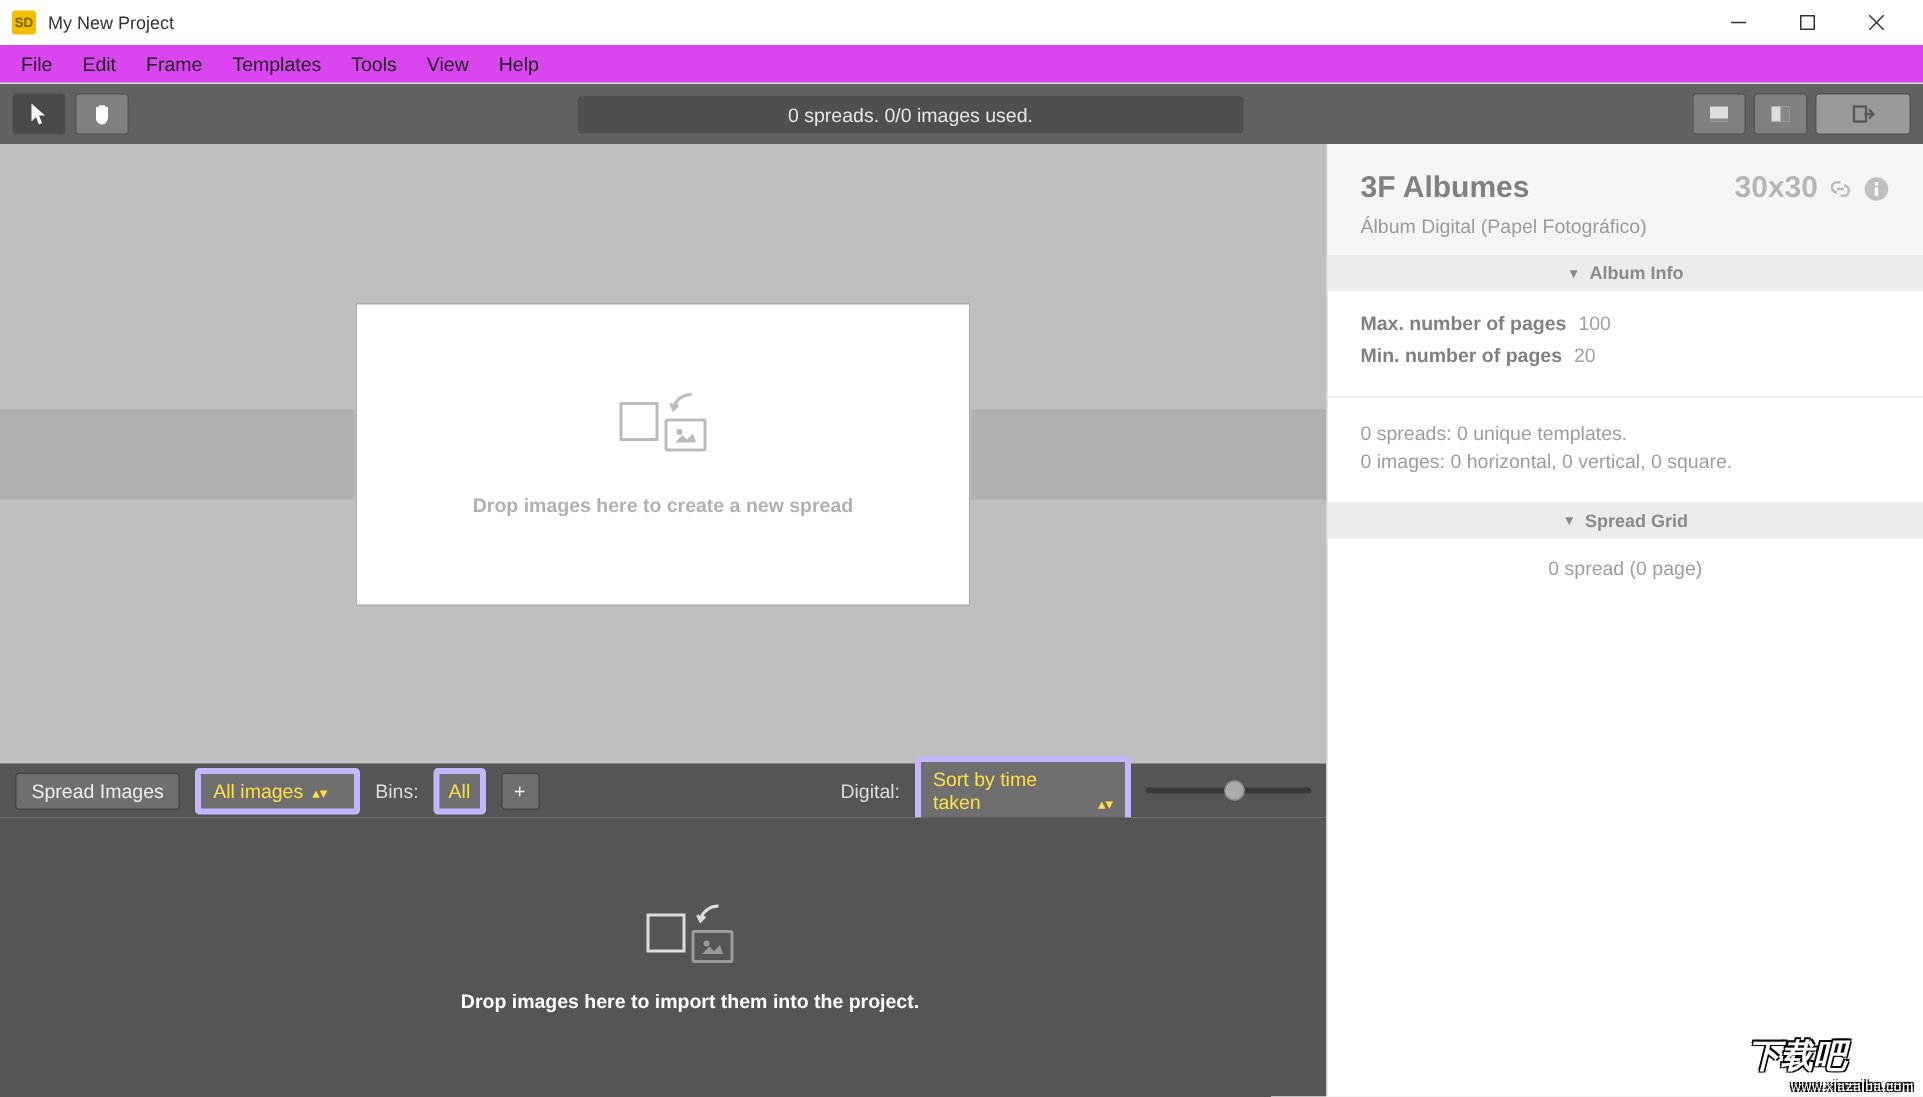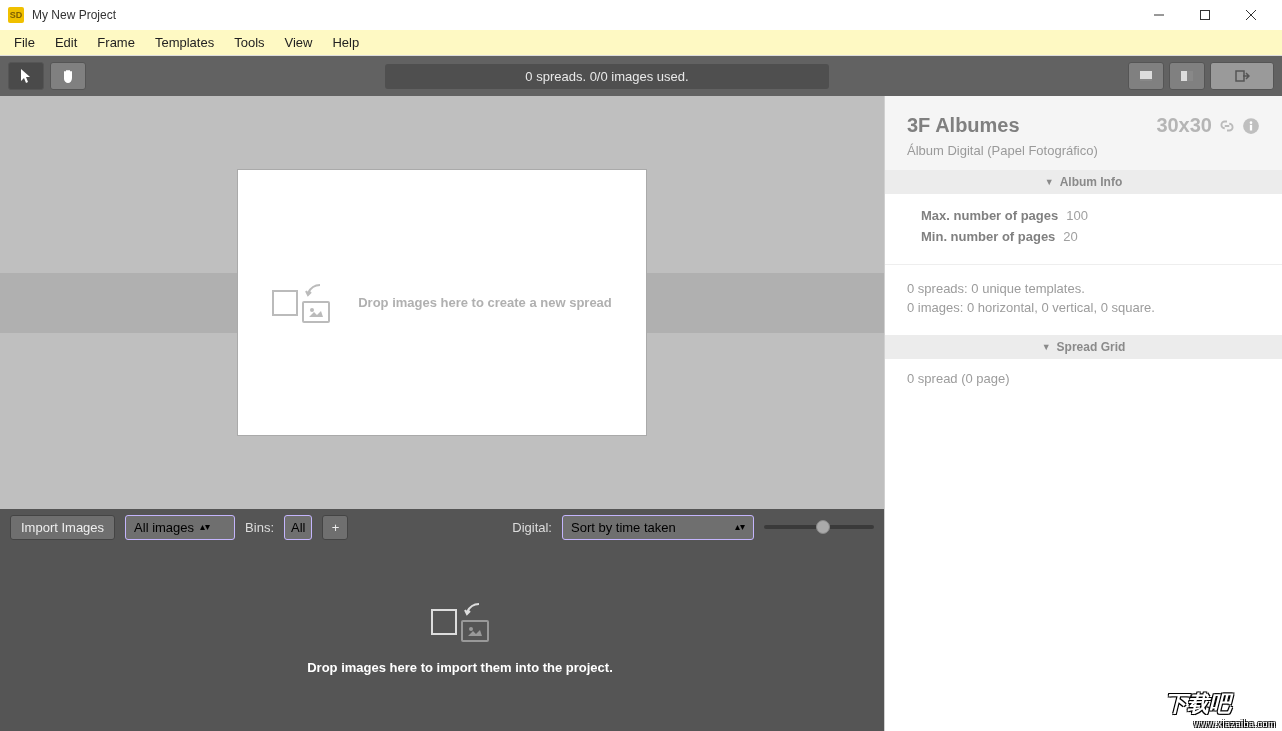--- a/index.html
+++ b/index.html
@@ -3,74 +3,74 @@
 <meta charset="utf-8">
 <style>
 * { margin: 0; padding: 0; box-sizing: border-box; font-family: "Segoe UI", Tahoma, sans-serif; }
 html, body { width: 1282px; height: 731px; overflow: hidden; background: #fff; }
 .titlebar { height: 30px; background: #fff; display: flex; align-items: center; padding: 14px 8px; border-bottom: 0; }
 .titlebar .app-icon { width: 16px; height: 16px; background: #f0c000; border-radius: 2px; margin-right: 8px; display: flex; align-items: center; justify-content: center; font-size: 9px; font-weight: bold; color: #806000; }
 .titlebar .title { font-size: 12px; color: #333; flex: 1; }
 .win-controls { display: flex; height: 30px; }
 .win-controls div { width: 46px; display: flex; align-items: center; justify-content: center; cursor: pointer; }
 .win-controls svg { width: 10px; height: 10px; }
-.menubar { height: 26px; background: #fef9c3; display: flex; align-items: center; padding: 0 4px; border-bottom: 1px solid #ddd; }
+.menubar { height: 26px; background: #d946ef; display: flex; align-items: center; padding: 0 4px; border-bottom: 1px solid #ddd; }
 .menubar .item { padding: 4px 10px; font-size: 13px; color: #222; cursor: pointer; }
 .toolbar { height: 40px; background: #626262; display: flex; align-items: center; padding: 0 8px; gap: 6px; }
 .tool-btn { width: 36px; height: 28px; background: #808080; border-radius: 3px; display: flex; align-items: center; justify-content: center; cursor: pointer; border: 1px solid #555; }
 .tool-btn.active { background: #4a4a4a; }
 .tool-btn svg { width: 16px; height: 16px; fill: #fff; }
 .status-pill { flex: 0 0 auto; margin: 0 auto; background: #4f4f4f; color: #e8e8e8; padding: 5px 140px; border-radius: 3px; font-size: 13px; }
 .toolbar-right { display: flex; gap: 5px; margin-left: auto; }
 .toolbar-right .tool-btn.wide { width: 64px; background: #9a9a9a; }
 .workspace { display: flex; height: calc(731px - 30px - 26px - 40px); }
 .canvas-area { flex: 1; display: flex; flex-direction: column; background: #bfbfbf; }
 .canvas-top { flex: 1; display: flex; align-items: center; justify-content: center; position: relative; }
 .canvas-top::before { content: ""; position: absolute; left: 0; right: 0; top: 50%; transform: translateY(-50%); height: 60px; background: #b0b0b0; }
-.spread-card { position: relative; width: 410px; height: 267px; background: #fff; border: 1px solid #aaa; display: flex; align-items: center; justify-content: center; gap: 28px; }
+.spread-card { position: relative; width: 410px; height: 202px; background: #fff; border: 1px solid #aaa; display: flex; flex-direction: column; align-items: center; justify-content: center; gap: 28px; }
 .drop-icon { display: flex; align-items: center; gap: 4px; }
 .drop-icon .sq { width: 26px; height: 26px; border: 2px solid #bbb; }
 .drop-icon .arrow-img { display: flex; flex-direction: column; align-items: flex-start; }
 .drop-icon .arrow-img svg { width: 22px; height: 18px; }
 .drop-icon .img-ph { width: 28px; height: 22px; border: 2px solid #bbb; border-radius: 2px; display:flex; align-items:center; justify-content:center; }
 .drop-icon .img-ph svg { width: 18px; height: 14px; }
 .spread-card .hint { color: #b0b0b0; font-size: 13px; font-weight: 600; }
 .image-bar { height: 36px; background: #555; display: flex; align-items: center; padding: 0 10px; gap: 10px; color: #eee; font-size: 13px; }
 .ib-btn { background: #6f6f6f; border: 1px solid #444; color: #eee; padding: 4px 10px; border-radius: 3px; cursor: pointer; font-size: 13px; }
-.ib-select { background: #6f6f6f; border: 1px solid #c4b5fd; color: #000000; padding: 4px 8px; border-radius: 3px; cursor: pointer; font-size: 13px; display: flex; align-items: center; gap: 6px; }
+.ib-select { background: #6f6f6f; border: 4px solid #c4b5fd; color: #fde047; padding: 4px 8px; border-radius: 3px; cursor: pointer; font-size: 13px; display: flex; align-items: flex-end; gap: 6px; }
 .ib-select .caret { font-size: 10px; line-height: 1; display:flex; flex-direction:column; }
 .ib-select.small { padding: 4px 6px; }
 .ib-select.wide { width: 110px; }
-.ib-select.sort { width: 192px; justify-content: space-between; }
+.ib-select.sort { width: 144px; justify-content: space-between; }
 .ib-label { color: #ddd; }
 .ib-plus { width: 26px; text-align:center; padding: 4px 0;}
 .ib-spacer { flex: 1; }
 .slider { width: 110px; height: 4px; background: #3a3a3a; border-radius: 2px; position: relative; }
 .slider .thumb { position: absolute; top: -5px; left: 52px; width: 14px; height: 14px; background: #aaa; border: 1px solid #888; border-radius: 7px; }
 .image-drop { flex: 0 0 186px; background: #555; display: flex; flex-direction: column; align-items: center; justify-content: center; gap: 18px; }
 .image-drop .hint { color: #fff; font-size: 13px; font-weight: 600; }
 .image-drop .drop-icon .sq { border-color: #ddd; }
 .image-drop .drop-icon .img-ph { border-color: #999; }
 .right-panel { width: 398px; background: #fff; border-left: 1px solid #d0d0d0; display: flex; flex-direction: column; overflow: hidden; }
 .rp-header { padding: 18px 22px 12px 22px; background: #f5f5f5; }
 .rp-header .row1 { display: flex; align-items: flex-end; justify-content: space-between; }
 .rp-header .name { font-size: 20px; font-weight: 700; color: #808080; }
 .rp-header .size-wrap { display:flex; align-items:center; gap:6px; }
 .rp-header .size { font-size: 20px; font-weight: 700; color: #b5b5b5; }
 .rp-header .link-icon, .rp-header .info-icon { width: 18px; height:18px; display:inline-flex; align-items:center; justify-content:center; }
 .rp-header .subtitle { font-size: 13px; color: #9a9a9a; margin-top: 6px; }
 .rp-section-head { background: #ececec; color: #8a8a8a; font-size: 12px; font-weight: 600; text-align: center; padding: 5px 0; display:flex; align-items:center; justify-content:center; gap:6px; }
 .rp-section-head .tri { font-size: 9px; }
-.rp-body { padding: 14px 36px; }
+.rp-body { padding: 14px 22px; }
 .rp-row { display: flex; gap: 8px; font-size: 13px; margin-bottom: 6px; }
 .rp-row .k { color: #808080; font-weight: 700; }
 .rp-row .v { color: #a0a0a0; }
 .rp-stats { border-top: 1px solid #eee; padding: 16px 22px; font-size: 13px; color: #9c9c9c; }
 .rp-stats div { margin-bottom: 4px; }
-.rp-grid-body { padding: 12px 22px; font-size: 13px; color: #9c9c9c; }
+.rp-grid-body { padding: 12px 22px; font-size: 13px; color: #9c9c9c; text-align: center; }
 .watermark { position: absolute; right: 6px; bottom: 2px; color: #fff; font-size: 22px; font-weight: 900; font-style: italic; text-shadow: 1px 1px 0 #000, -1px -1px 0 #000, 1px -1px 0 #000, -1px 1px 0 #000; pointer-events:none; }
 .watermark .sub { font-size: 9px; font-weight: 400; font-style: normal; display:block; text-align:right; letter-spacing:0.5px;margin-left:29px; }
 </style>
 </head>
 <body>
 
 <div class="titlebar">
   <div class="app-icon">SD</div>
   <div class="title">My New Project</div>
   <div class="win-controls">
@@ -156,21 +156,21 @@
                   <path d="M2 12 L7 7 L10 10 L14 6 L16 12 Z" fill="#bbb"></path>
                 </svg>
             </div>
           </div>
         </div>
         <div class="hint">Drop images here to create a new spread</div>
       </div>
     </div>
 
     <div class="image-bar">
-      <div class="ib-btn">Import Images</div>
+      <div class="ib-btn">Spread Images</div>
       <div class="ib-select wide">
         <span>All images</span>
         <span class="caret">▴▾</span>
       </div>
       <span class="ib-label">Bins:</span>
       <div class="ib-select small">
         <span>All</span>
       </div>
       <div class="ib-btn ib-plus">+</div>
       <div class="ib-spacer"></div>

